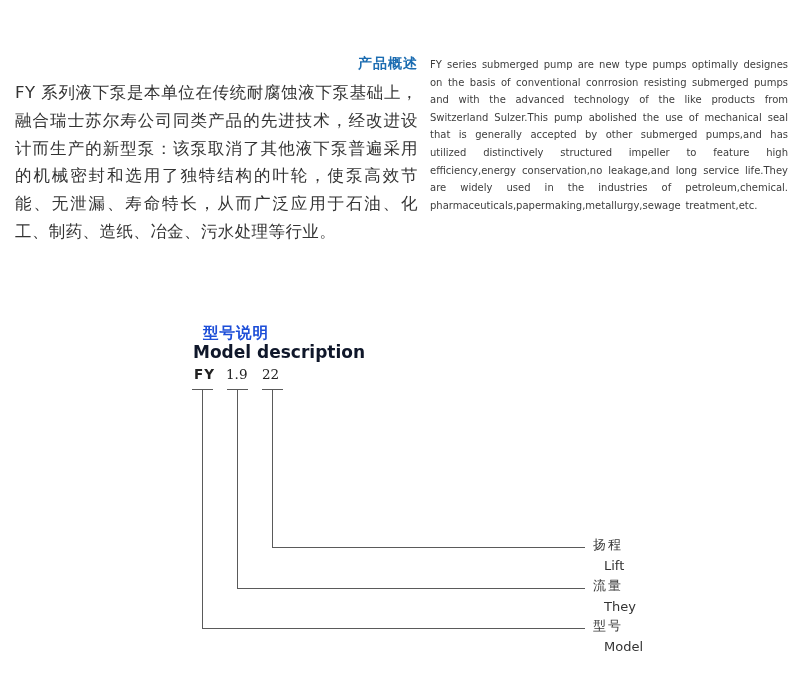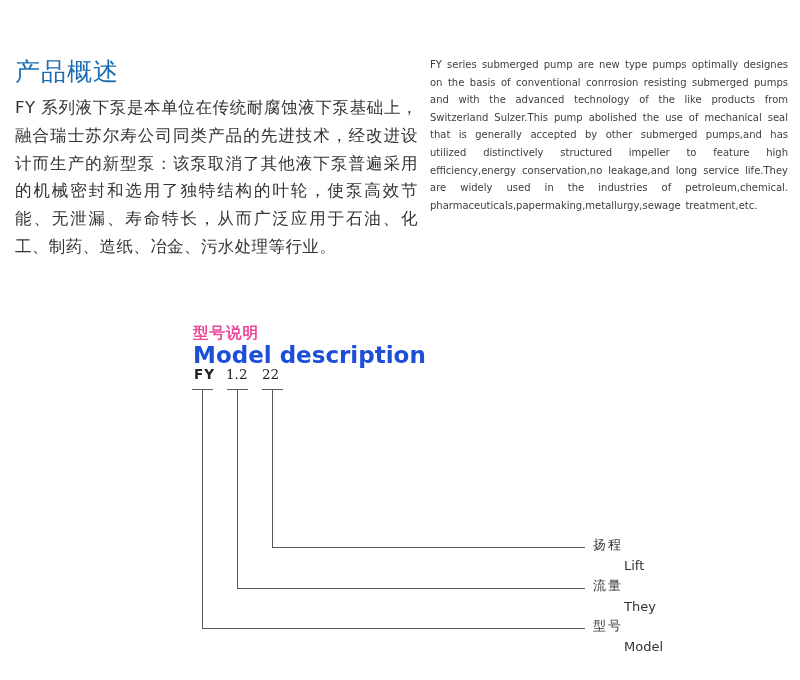--- a/index.html
+++ b/index.html
@@ -11,24 +11,25 @@
     overflow: hidden;
   }
   .page { position: absolute; inset: 0; background: #fff; }
 
   
   .col-left {
     position: absolute; left: 15px; top: 55px; width: 403px;
   }
   .zh-heading {
     color: #1b6cb1;
-    font-size: 25px;
-    font-weight: 400;
+    font-size: 14px;
+    font-weight: 700;
     letter-spacing: 1px;
     margin-bottom: 6px;
+    text-align: right;
   }
   .zh-body {
     color: #333333;
     font-size: 16.5px;
     line-height: 27.8px;
     text-align: justify;
     text-justify: inter-ideograph;
     letter-spacing: 0.4px;
   }
 
@@ -45,26 +46,26 @@
   .en-body {
     color: #3d3d3d;
     font-size: 10px;
     line-height: 17.6px;
     text-align: justify;
     word-spacing: 1.5px;
   }
 
   
   .model-heading-zh {
-    position: absolute; left: 193px; top: 323px;
-    color: #ec4899; font-size: 15.5px; font-weight: 600; letter-spacing: 1px;
+    position: absolute; left: 203px; top: 323px;
+    color: #1d4ed8; font-size: 15.5px; font-weight: 600; letter-spacing: 1px;
   }
   .model-heading-en {
     position: absolute; left: 193px; top: 342px;
-    color: #1d4ed8; font-size: 23px; font-weight: 600;
+    color: #0f172a; font-size: 17px; font-weight: 600;
   }
   .code-token {
     position: absolute; top: 366px;
     color: #222222; font-size: 13.5px;
   }
   .code-type { left: 194px; font-weight: bold; letter-spacing: 1px; }
   .code-flow { left: 226px; font-family: "DejaVu Serif", serif; }
   .code-lift { left: 262px; font-family: "DejaVu Serif", serif; }
 
   
@@ -81,21 +82,21 @@
   .hline-lift { top: 547px; left: 272px; width: 313px; }
   .hline-flow { top: 588px; left: 237px; width: 348px; }
   .hline-type { top: 628px; left: 202px; width: 383px; }
 
   
   .dlabel-zh {
     position: absolute; left: 593px;
     color: #3a3a3a; font-size: 13px; letter-spacing: 2px;
   }
   .dlabel-en {
-    position: absolute; left: 624px;
+    position: absolute; left: 604px;
     color: #333333; font-size: 13px;
   }
   .lbl-lift-zh { top: 536px; }
   .lbl-lift-en { top: 558px; }
   .lbl-flow-zh { top: 577px; }
   .lbl-flow-en { top: 599px; }
   .lbl-type-zh { top: 617px; }
   .lbl-type-en { top: 639px; }
 </style>
 </head>
@@ -109,21 +110,21 @@
   </div>
 
   <div class="col-right">
     <div class="en-body">FY series submerged pump are new type pumps optimally designes on the basis of conventional conrrosion resisting submerged pumps and with the advanced technology of the like products from Switzerland Sulzer.This pump abolished the use of mechanical seal that is generally accepted by other submerged pumps,and has utilized distinctively structured impeller to feature high efficiency,energy conservation,no leakage,and long service life.They are widely used in the industries of petroleum,chemical. pharmaceuticals,papermaking,metallurgy,sewage treatment,etc.</div>
   </div>
 
   <div class="model-heading-zh">型号说明</div>
   <div class="model-heading-en">Model description</div>
 
   <div class="code-token code-type">FY</div>
-  <div class="code-token code-flow">1.2</div>
+  <div class="code-token code-flow">1.9</div>
   <div class="code-token code-lift">22</div>
 
   <div>
     <div class="dline tick tick-1"></div>
     <div class="dline tick tick-2"></div>
     <div class="dline tick tick-3"></div>
     <div class="dline vline vline-type"></div>
     <div class="dline vline vline-flow"></div>
     <div class="dline vline vline-lift"></div>
     <div class="dline hline hline-lift"></div>

